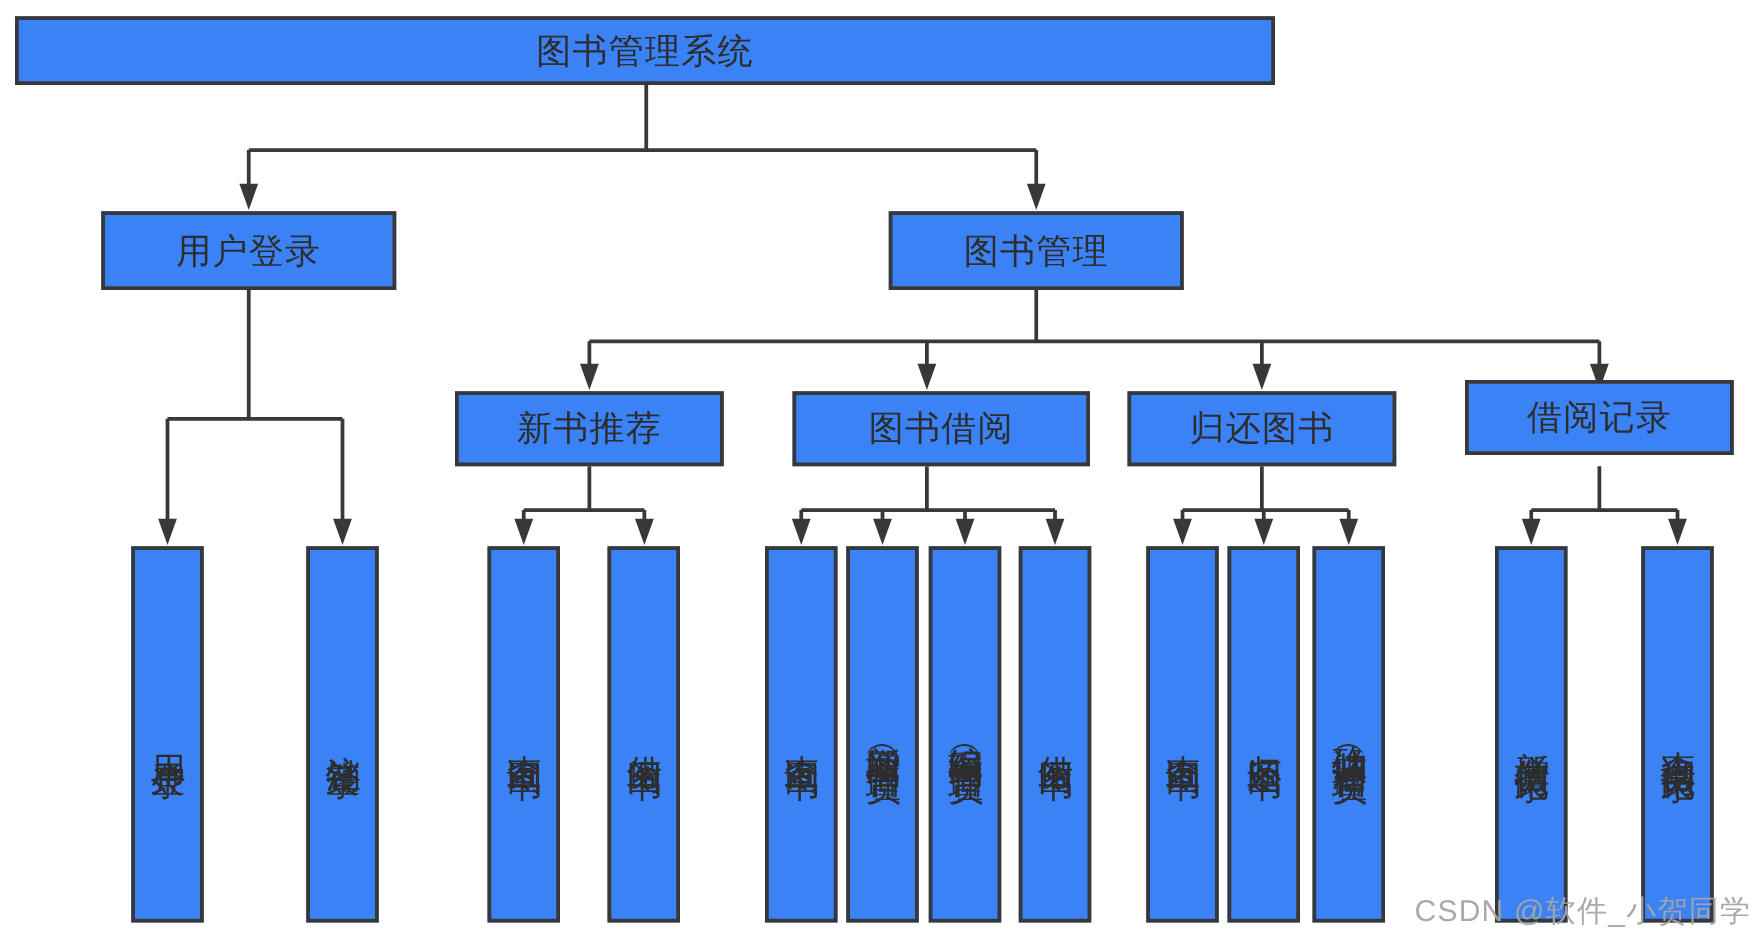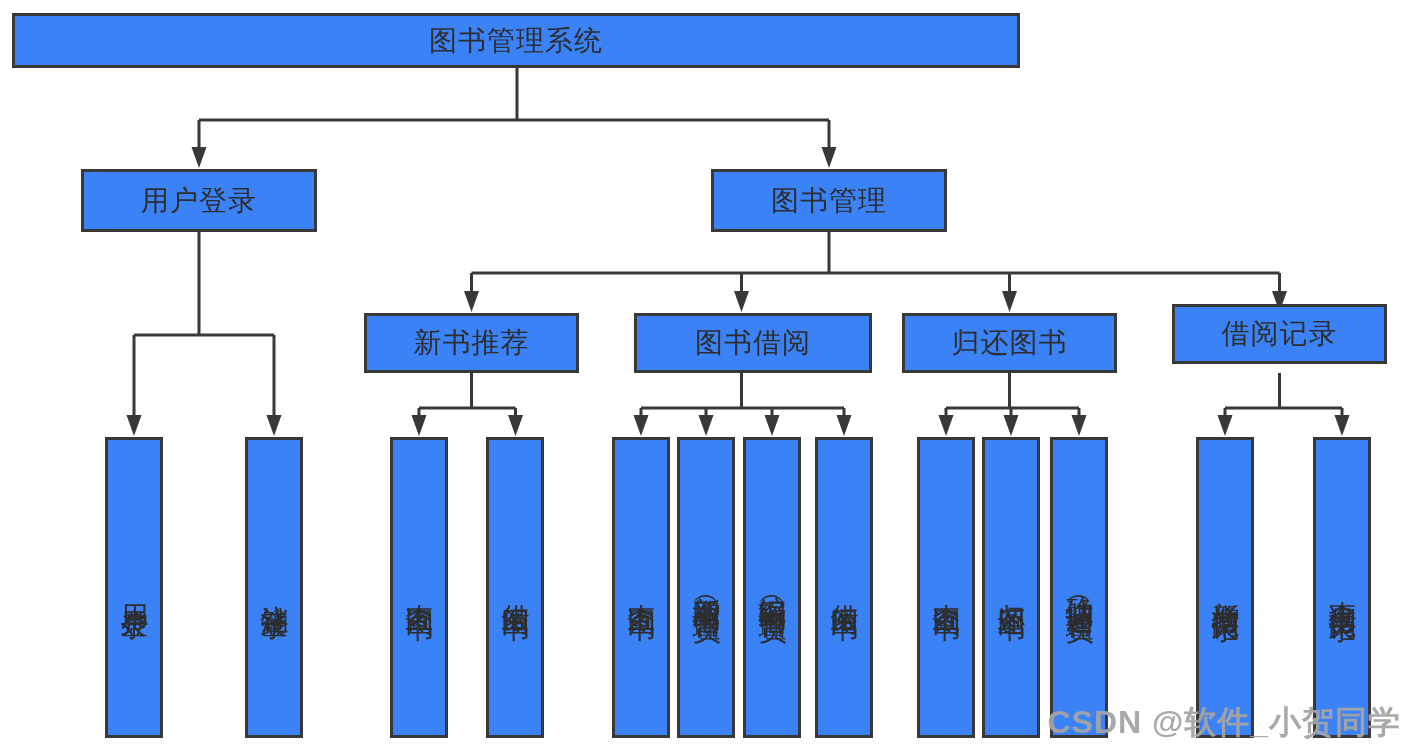--- a/index.html
+++ b/index.html
@@ -11,22 +11,22 @@
   .node{
     position:absolute;box-sizing:border-box;background:#3b82f6;
     border:3px solid #383838;display:flex;align-items:center;justify-content:center;
   }
   .node.h span{font-size:28px;letter-spacing:1px;white-space:nowrap;}
   .node.v span{
     writing-mode:vertical-rl;text-orientation:mixed;
     font-size:28px;line-height:1;letter-spacing:3px;white-space:nowrap;
   }
   .watermark{
-    position:absolute;right:4px;bottom:2px;font-size:32px;letter-spacing:1px;
-    color:rgba(164,164,164,0.95);white-space:nowrap;font-weight:bold;
+    position:absolute;right:4px;bottom:2px;font-size:24px;letter-spacing:1px;
+    color:rgba(164,164,164,0.95);white-space:nowrap;
   }
 </style>
 </head>
 <body>
 
 <div class="canvas">
 
   <svg class="connectors" viewBox="0 0 1405 747" xmlns="http://www.w3.org/2000/svg">
     <path fill="none" stroke="#383838" stroke-width="3" d="
       M517,68 L517,121.5

